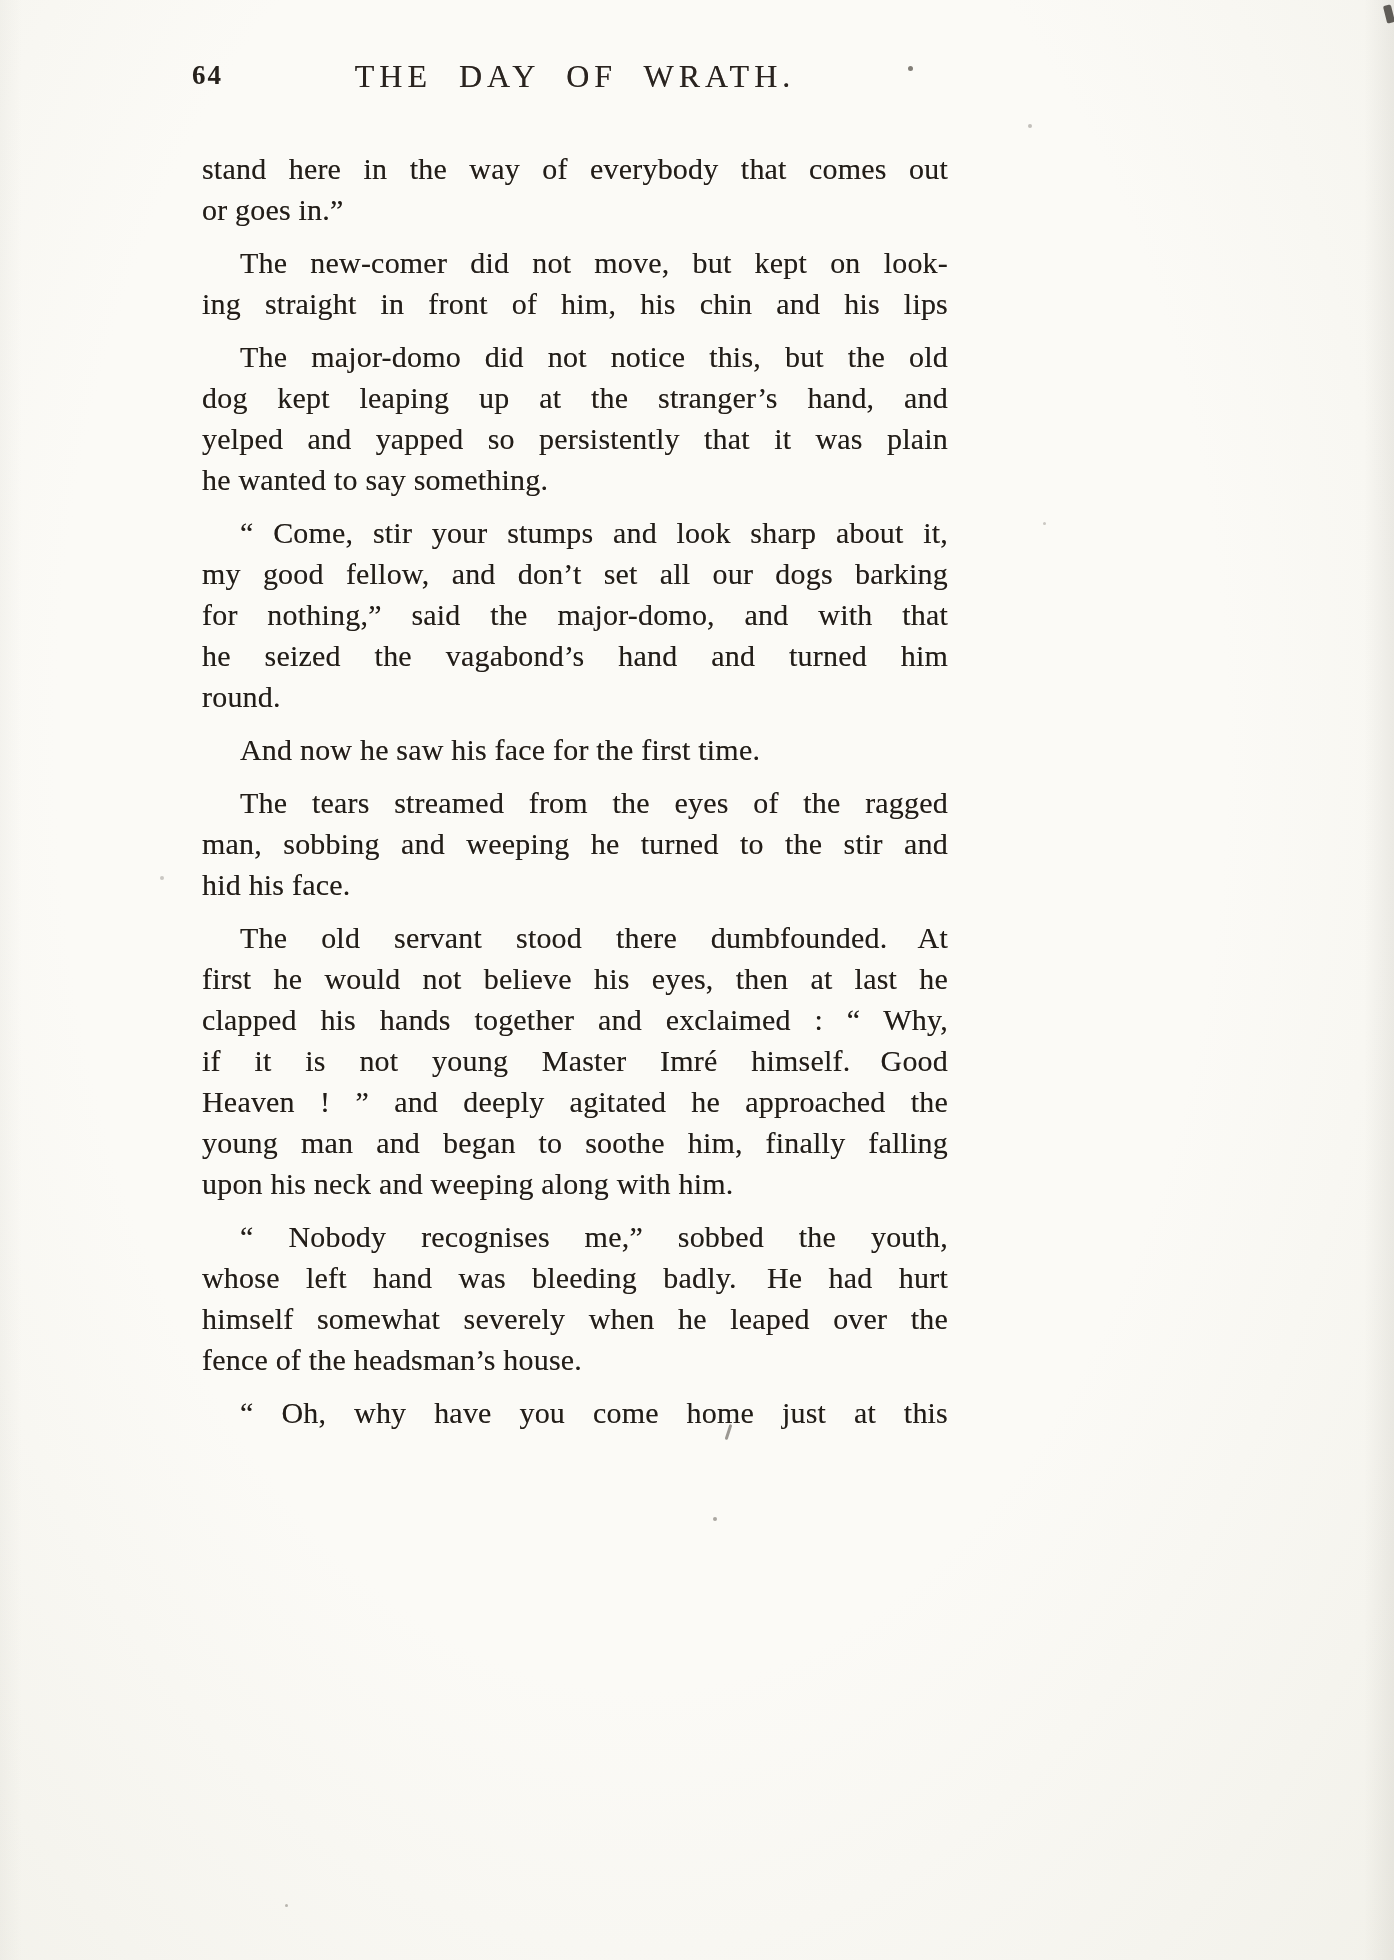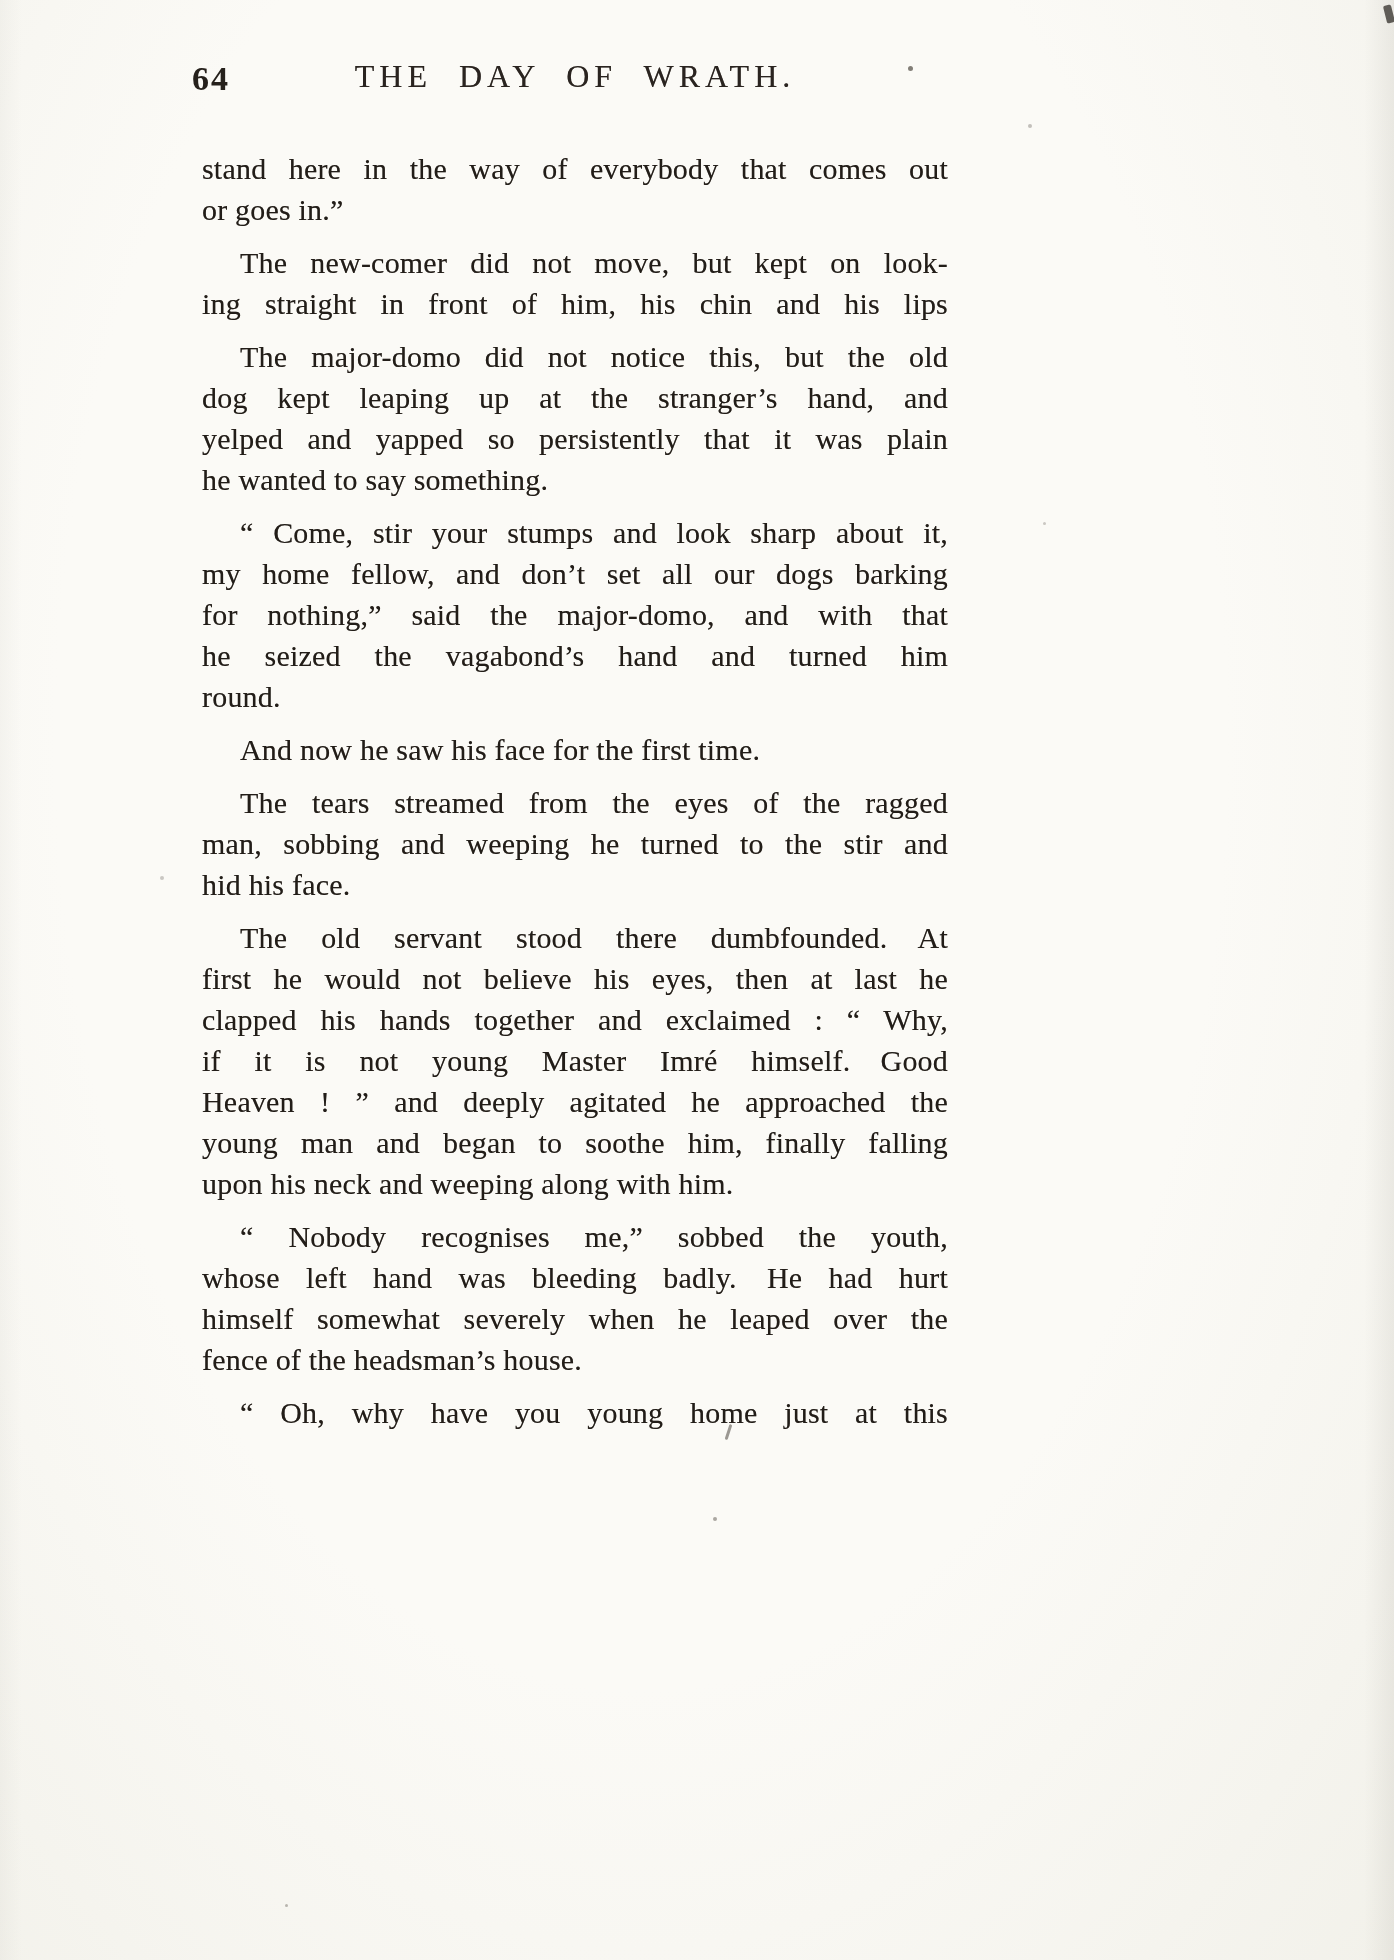--- a/index.html
+++ b/index.html
@@ -24,21 +24,21 @@
     top: 58px;
     left: 190px;
     width: 770px;
     height: 44px;
     color: #26211c;
   }
   .page-number {
     position: absolute;
     left: 2px;
     top: 2px;
-    font-size: 34px;
+    font-size: 27px;
     font-weight: bold;
     letter-spacing: 2px;
   }
   .running-title {
     display: block;
     text-align: center;
     font-size: 32px;
     letter-spacing: 5px;
     word-spacing: 14px;
     color: #2a2420;
@@ -104,21 +104,21 @@
         <div class="line">ing straight in front of him, his chin and his lips</div>
       </div>
       <div class="paragraph">
         <div class="line indent">The major-domo did not notice this, but the old</div>
         <div class="line">dog kept leaping up at the stranger’s hand, and</div>
         <div class="line">yelped and yapped so persistently that it was plain</div>
         <div class="line last">he wanted to say something.</div>
       </div>
       <div class="paragraph">
         <div class="line indent">“ Come, stir your stumps and look sharp about it,</div>
-        <div class="line">my home fellow, and don’t set all our dogs barking</div>
+        <div class="line">my good fellow, and don’t set all our dogs barking</div>
         <div class="line">for nothing,” said the major-domo, and with that</div>
         <div class="line">he seized the vagabond’s hand and turned him</div>
         <div class="line last">round.</div>
       </div>
       <div class="paragraph">
         <div class="line indent last">And now he saw his face for the first time.</div>
       </div>
       <div class="paragraph">
         <div class="line indent">The tears streamed from the eyes of the ragged</div>
         <div class="line">man, sobbing and weeping he turned to the stir and</div>
@@ -133,21 +133,21 @@
         <div class="line">young man and began to soothe him, finally falling</div>
         <div class="line last">upon his neck and weeping along with him.</div>
       </div>
       <div class="paragraph">
         <div class="line indent">“ Nobody recognises me,” sobbed the youth,</div>
         <div class="line">whose left hand was bleeding badly. He had hurt</div>
         <div class="line">himself somewhat severely when he leaped over the</div>
         <div class="line last">fence of the headsman’s house.</div>
       </div>
       <div class="paragraph">
-        <div class="line indent">“ Oh, why have you young home just at this</div>
+        <div class="line indent">“ Oh, why have you come home just at this</div>
       </div>
     </div>
 
   <div class="speck speck-a"></div>
   <div class="speck speck-b"></div>
   <div class="speck speck-c"></div>
   <div class="speck speck-d"></div>
   <div class="speck speck-e"></div>
   <div class="speck speck-f"></div>
   <div class="mark-slash"></div>

